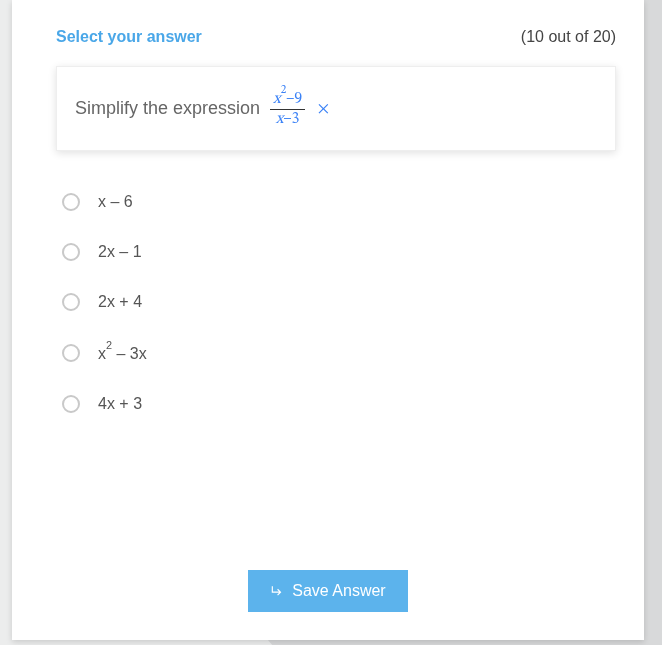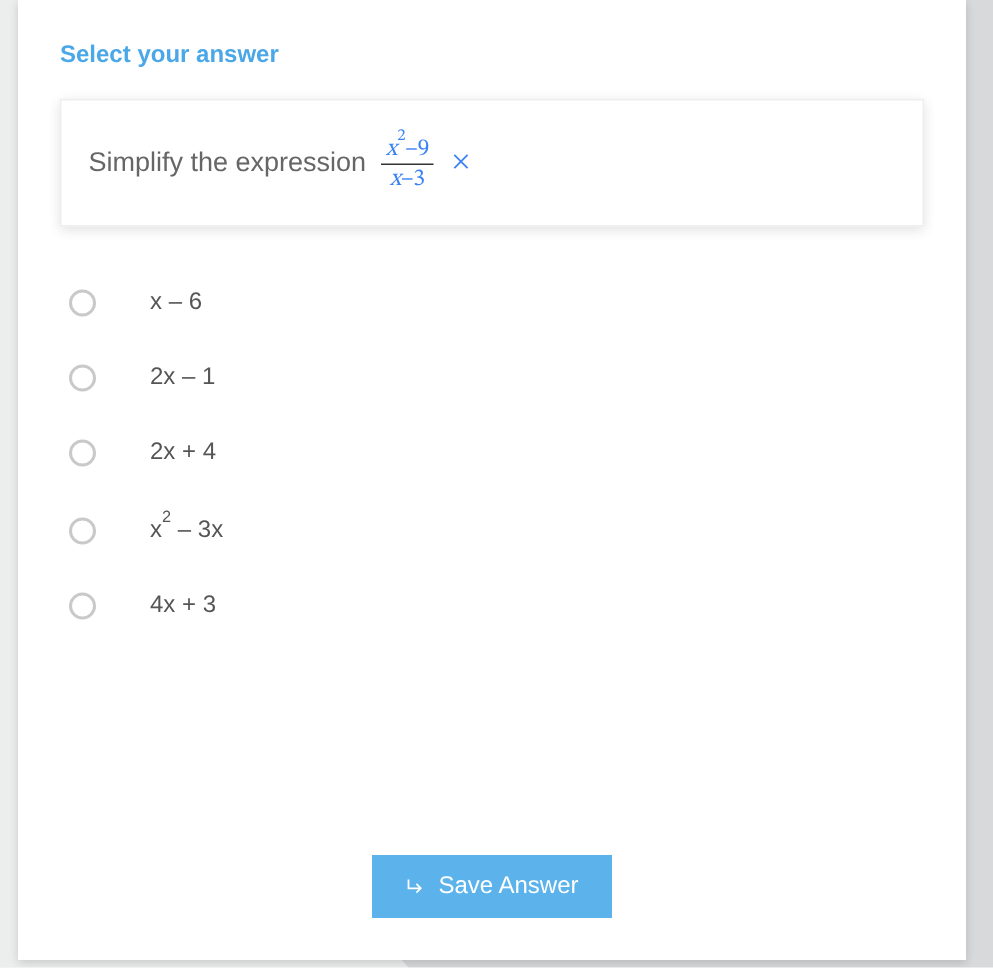--- a/index.html
+++ b/index.html
@@ -26,21 +26,21 @@
     background: #d8d9da;
   }
   .card {
     position: absolute;
     left: 12px;
     top: 0;
     width: 632px;
     height: 640px;
     background: #ffffff;
     box-shadow: 0 2px 6px rgba(0,0,0,0.15);
-    padding: 28px 28px 20px 28px;
+    padding: 28px 28px 20px 44px;
   }
   .header-row {
     display: flex;
     justify-content: space-between;
     align-items: baseline;
     margin-bottom: 20px;
   }
   .select-label {
     color: #4aa7e8;
     font-size: 16px;
@@ -97,22 +97,22 @@
   sup {
     font-size: 0.7em;
     position: relative;
     top: -0.35em;
   }
   .options {
     padding-left: 6px;
   }
   .option {
     display: flex;
-    align-items: flex-end;
-    gap: 36px;
+    align-items: center;
+    gap: 18px;
     padding: 16px 0;
     cursor: pointer;
   }
   .radio {
     width: 18px;
     height: 18px;
     border: 2px solid #c9c9c9;
     border-radius: 50%;
     flex: 0 0 18px;
     background: #fff;
@@ -156,20 +156,21 @@
 </head>
 <body>
 
 <div class="page">
   <div class="bg-shape"></div>
 
   <div class="card">
 
     <div class="header-row">
       <div class="select-label">Select your answer</div>
+      <div class="progress-label">(10 out of 20)</div>
     </div>
 
     <div class="question-box">
       <span class="question-text">Simplify the expression</span>
       <span class="math">
         <span class="frac">
           <span class="num"><span>x</span><sup class="n">2</sup><span class="n">–9</span></span>
           <span class="den"><span>x</span><span class="n">–3</span></span>
         </span>
         <span class="times n">×</span>

